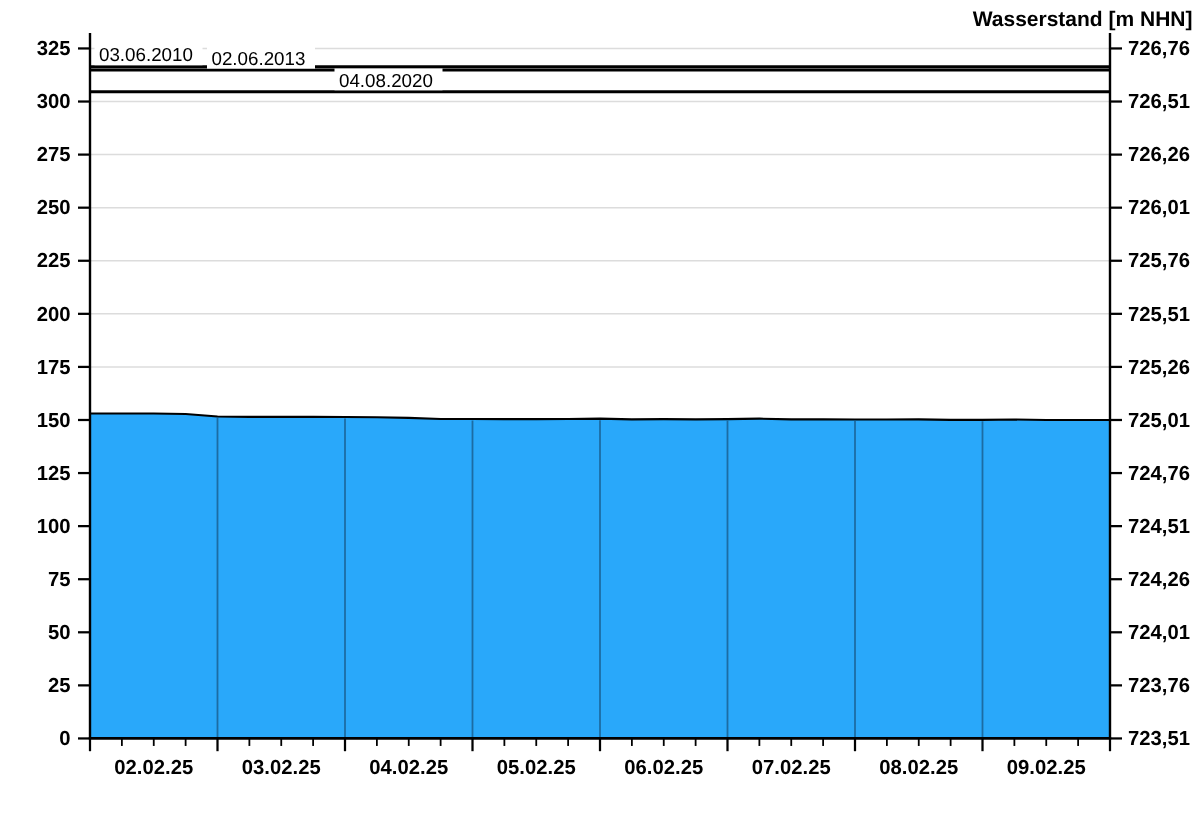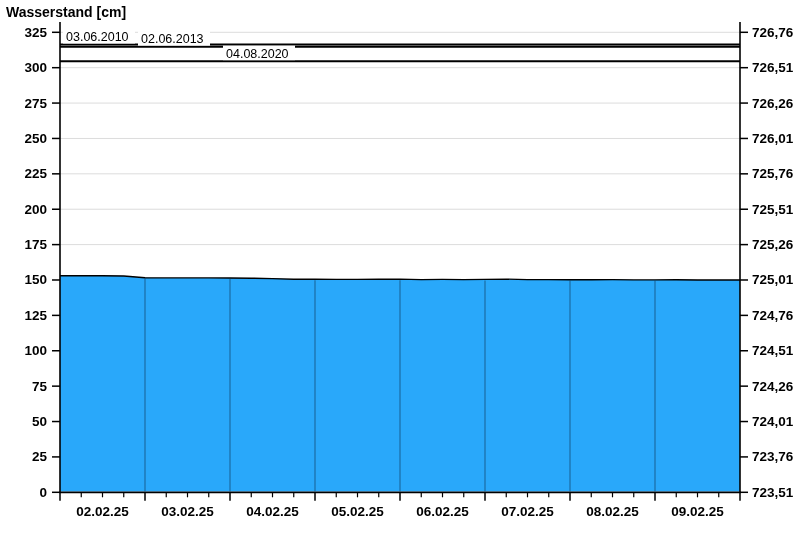--- a/index.html
+++ b/index.html
@@ -8,21 +8,21 @@
   .title{position:absolute;top:4px;font-size:14px;font-weight:bold;color:#000;white-space:nowrap;}
   #title-left{left:6px;}
   #title-right{right:5px;text-align:right;}
   svg{position:absolute;left:0;top:0;}
   text{font-family:"Liberation Sans","DejaVu Sans",sans-serif;}
 </style>
 </head>
 <body>
 
 <div id="stage">
-  <div id="title-left" class="title">Wasserstand [cm]</div>
+  <div id="title-right" class="title">Wasserstand [m NHN]</div>
   <svg id="chart" width="800" height="550" viewBox="0 0 800 550">
       <line x1="60" y1="456.9153846153846" x2="740" y2="456.9153846153846" stroke="#DCDCDC" stroke-width="1"></line>
       <line x1="60" y1="421.53076923076924" x2="740" y2="421.53076923076924" stroke="#DCDCDC" stroke-width="1"></line>
       <line x1="60" y1="386.1461538461539" x2="740" y2="386.1461538461539" stroke="#DCDCDC" stroke-width="1"></line>
       <line x1="60" y1="350.76153846153846" x2="740" y2="350.76153846153846" stroke="#DCDCDC" stroke-width="1"></line>
       <line x1="60" y1="315.37692307692305" x2="740" y2="315.37692307692305" stroke="#DCDCDC" stroke-width="1"></line>
       <line x1="60" y1="279.9923076923077" x2="740" y2="279.9923076923077" stroke="#DCDCDC" stroke-width="1"></line>
       <line x1="60" y1="244.60769230769233" x2="740" y2="244.60769230769233" stroke="#DCDCDC" stroke-width="1"></line>
       <line x1="60" y1="209.22307692307692" x2="740" y2="209.22307692307692" stroke="#DCDCDC" stroke-width="1"></line>
       <line x1="60" y1="173.83846153846156" x2="740" y2="173.83846153846156" stroke="#DCDCDC" stroke-width="1"></line>

